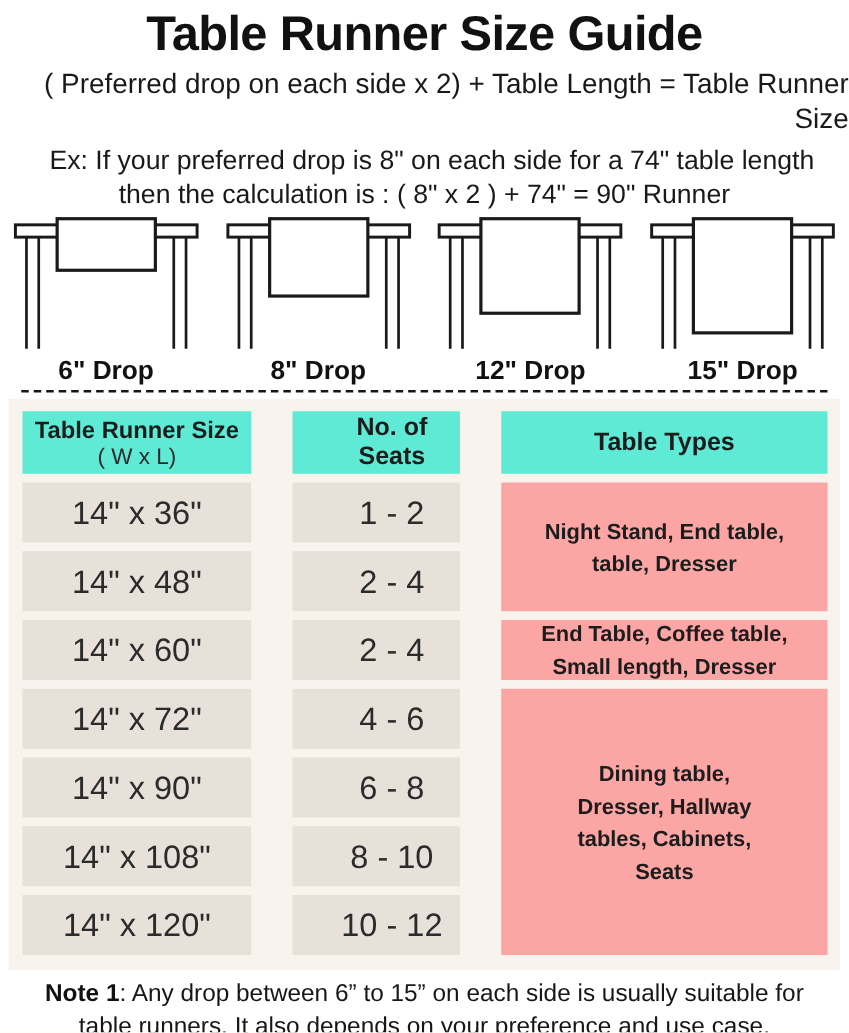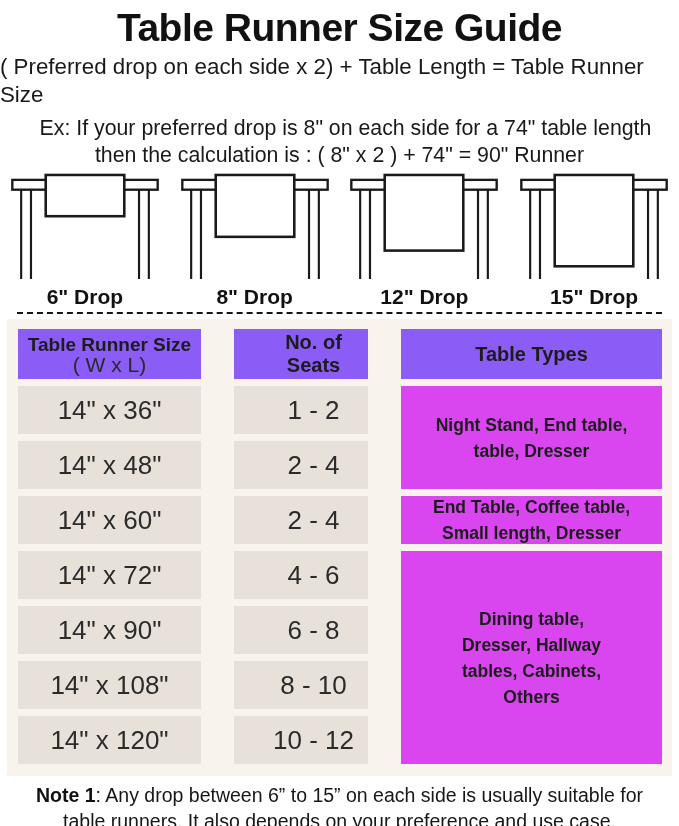--- a/index.html
+++ b/index.html
@@ -7,21 +7,21 @@
   .page {
     position:relative; width:679px; height:826px; margin:0 auto;
     background:#ffffff; color:#1b1b1b; overflow:hidden;
     font-family:"Liberation Sans", sans-serif;
   }
   .title {
     text-align:center; font-size:39px; font-weight:800;
     letter-spacing:-0.5px; margin-top:5px; line-height:45px; color:#111;
   }
   .formula {
-    text-align:left; font-size:22.3px; line-height:28px; margin-top:3px; color:#191919;
+    text-align:right; font-size:22.3px; line-height:28px; margin-top:3px; color:#191919;
   }
   .ex-line { text-align:center; font-size:21.3px; line-height:27px; color:#191919; }
   .ex-line.first { margin-top:6px;padding-left:12px; }
 
   .illus-row { display:flex; width:679px; margin-top:4px; }
   .illus { width:169.75px; display:flex; flex-direction:column; align-items:center; }
   .illus svg { display:block; width:170px; height:110px; }
   .illus figcaption {
     font-size:21px; font-weight:700; color:#111; margin-top:1px; line-height:25px;
   }
@@ -29,32 +29,32 @@
 
   .size-table {
     width:665px; margin:5px auto 0; background:#f8f3ec;
     display:grid;
     grid-template-columns:183px 134px 261px;
     grid-template-rows:50px repeat(7, 48px);
     column-gap:33px; row-gap:7px;
     padding:10px 11px 12px;
   }
   .hcell {
-    background:#8b5cf6; display:flex; flex-direction:column;
+    background:#5eead4; display:flex; flex-direction:column;
     align-items:center; justify-content:center; text-align:center;
   }
   .hcell .h-main { font-size:19px; font-weight:700; line-height:22px; color:#1c1c1c; }
-  .hcell .h-sub  { font-size:21px; font-weight:400; line-height:18px; color:#2a2a2a; }
+  .hcell .h-sub  { font-size:18px; font-weight:400; line-height:18px; color:#2a2a2a; }
   .hcell .h-single { font-size:20px; font-weight:700; color:#1c1c1c; }
   .dcell {
     background:#e8e1da; display:flex; align-items:center; justify-content:center;
     font-size:26px; font-weight:400; color:#2b2b2b;
   }
   .tcell {
-    background:#d946ef; grid-column:3; display:flex; flex-direction:column;
+    background:#fca5a5; grid-column:3; display:flex; flex-direction:column;
     align-items:center; justify-content:center; text-align:center;
     font-size:17.5px; font-weight:700; line-height:26px; color:#1c1c1c;
   }
   .col1 { grid-column:1; } .col2 { grid-column:2;padding-left:25px; } .col3 { grid-column:3; }
   .row1 { grid-row:1; } .row2 { grid-row:2; } .row3 { grid-row:3; } .row4 { grid-row:4; }
   .row5 { grid-row:5; } .row6 { grid-row:6; } .row7 { grid-row:7; } .row8 { grid-row:8; }
   .tg1 { grid-row:2 / 4; } .tg2 { grid-row:4 / 5; } .tg3 { grid-row:5 / 9; }
 
   .notes { margin-top:7px; text-align:center; font-size:19.5px; line-height:25.5px; color:#161616; }
   .notes b { font-weight:700; color:#111; }
@@ -147,21 +147,21 @@
       <div>table, Dresser</div>
     </div>
     <div class="tcell tg2">
       <div>End Table, Coffee table,</div>
       <div>Small length, Dresser</div>
     </div>
     <div class="tcell tg3">
       <div>Dining table,</div>
       <div>Dresser, Hallway</div>
       <div>tables, Cabinets,</div>
-      <div>Others</div>
+      <div>Seats</div>
     </div>
 
   </div>
 
   <div class="notes">
     <p><b>Note 1</b><span>: Any drop between 6” to 15” on each side is usually suitable for</span></p>
     <p><span>table runners. It also depends on your preference and use case.</span></p>
 
   </div>
 

